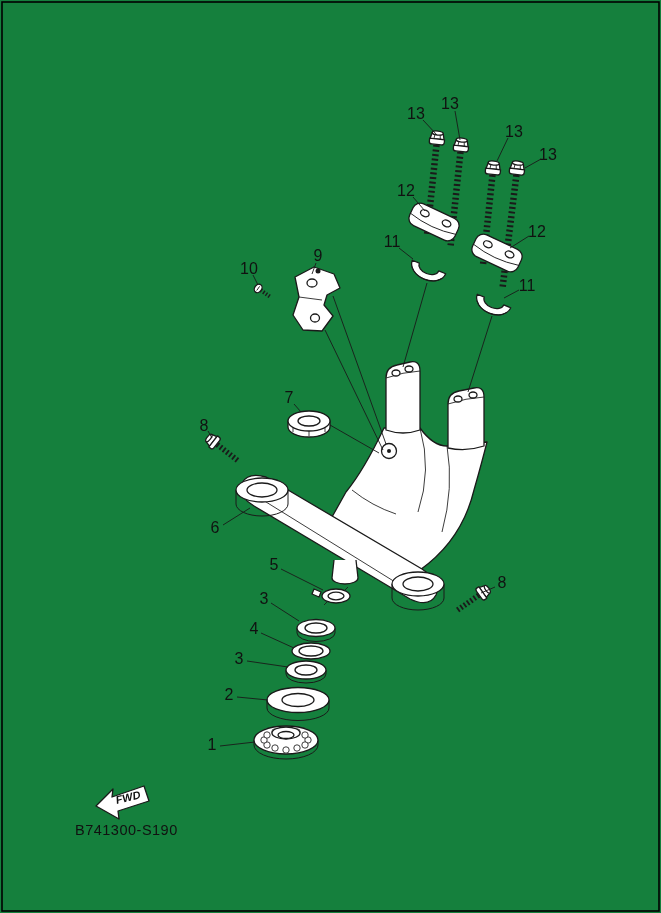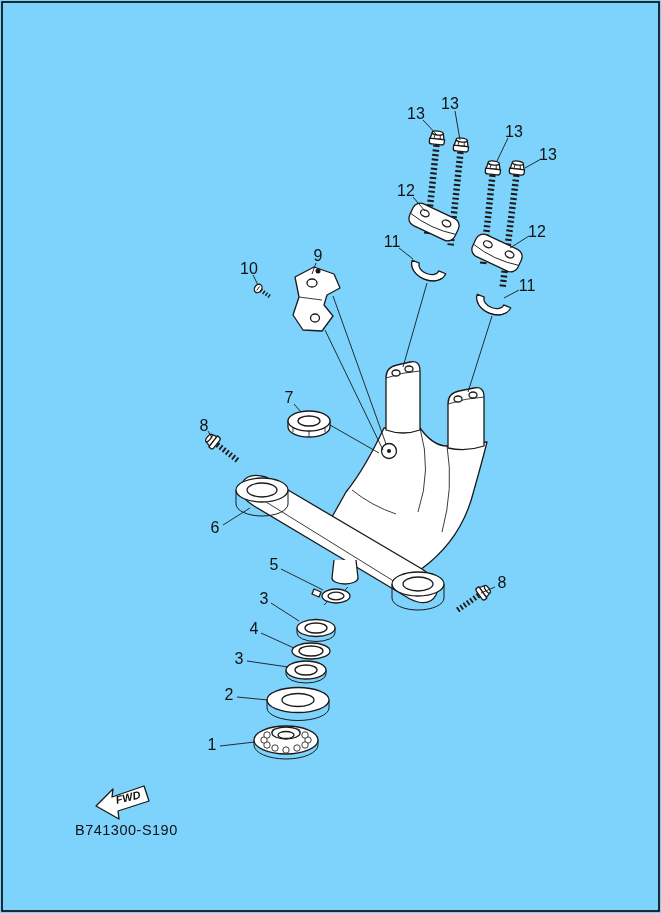--- a/index.html
+++ b/index.html
@@ -1,20 +1,20 @@
 <!DOCTYPE html>
 <html><head>
 <meta charset="utf-8">
 <style>
   html, body { margin: 0; padding: 0; background: #ffffff; }
   .page {
     position: relative;
     width: 661px;
     height: 913px;
-    background: #7dd3fc;
+    background: #15803d;
     font-family: "Liberation Sans", sans-serif;
     overflow: hidden;
   }
   .page svg { position: absolute; left: 0; top: 0; }
   .part   { fill: #ffffff; stroke: #1a1a1a; stroke-width: 1.3; stroke-linejoin: round; }
   .line   { fill: none; stroke: #1a1a1a; stroke-width: 1; }
   .thin   { stroke-width: 0.85; }
   .leader { fill: none; stroke: #1a1a1a; stroke-width: 0.9; }
   .thread { fill: none; stroke: #1a1a1a; }
   .callout {

